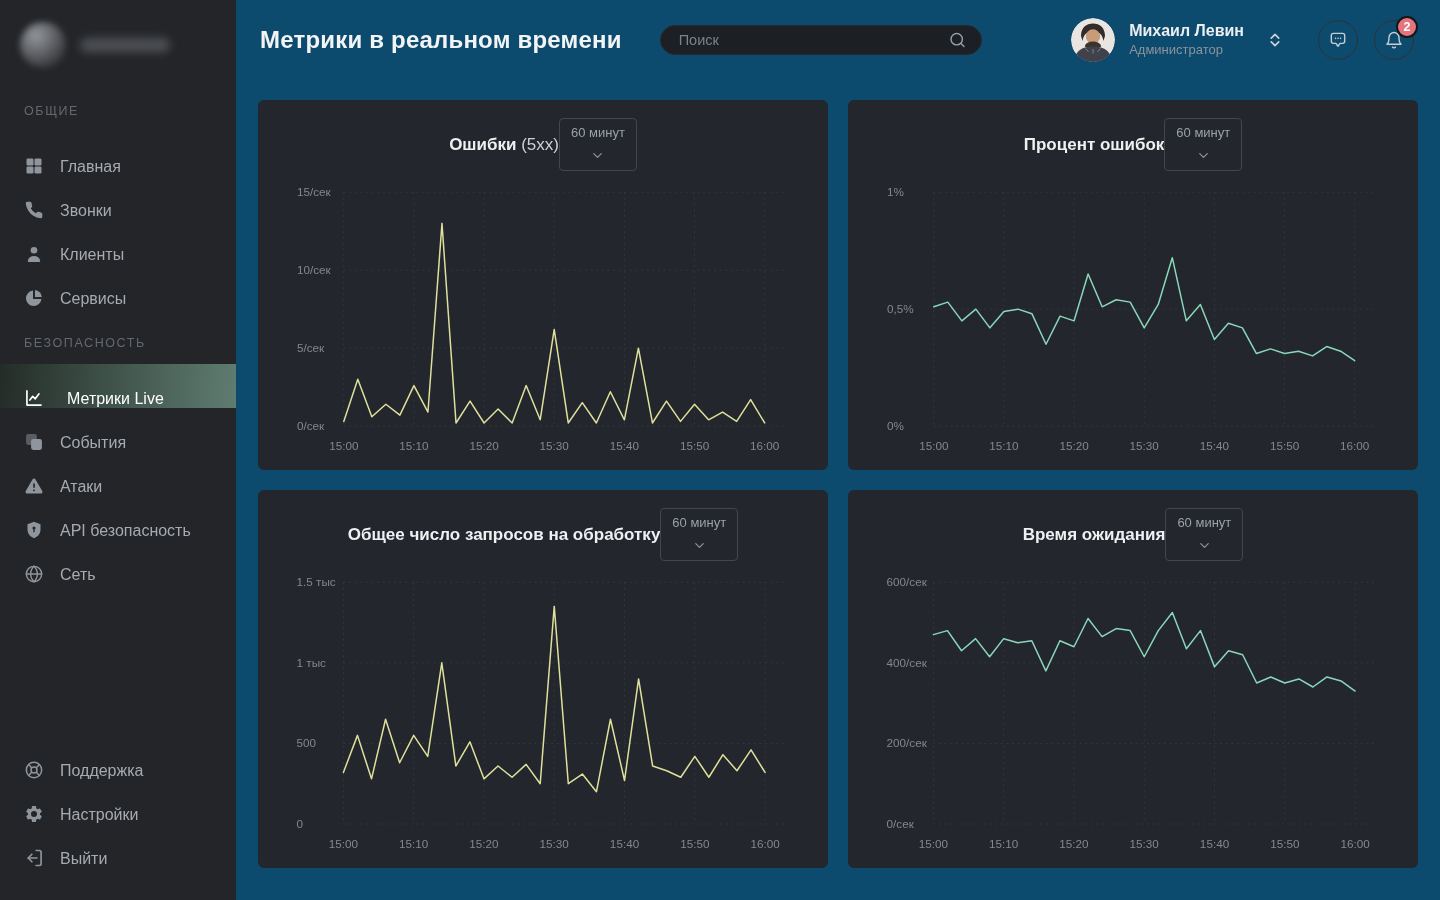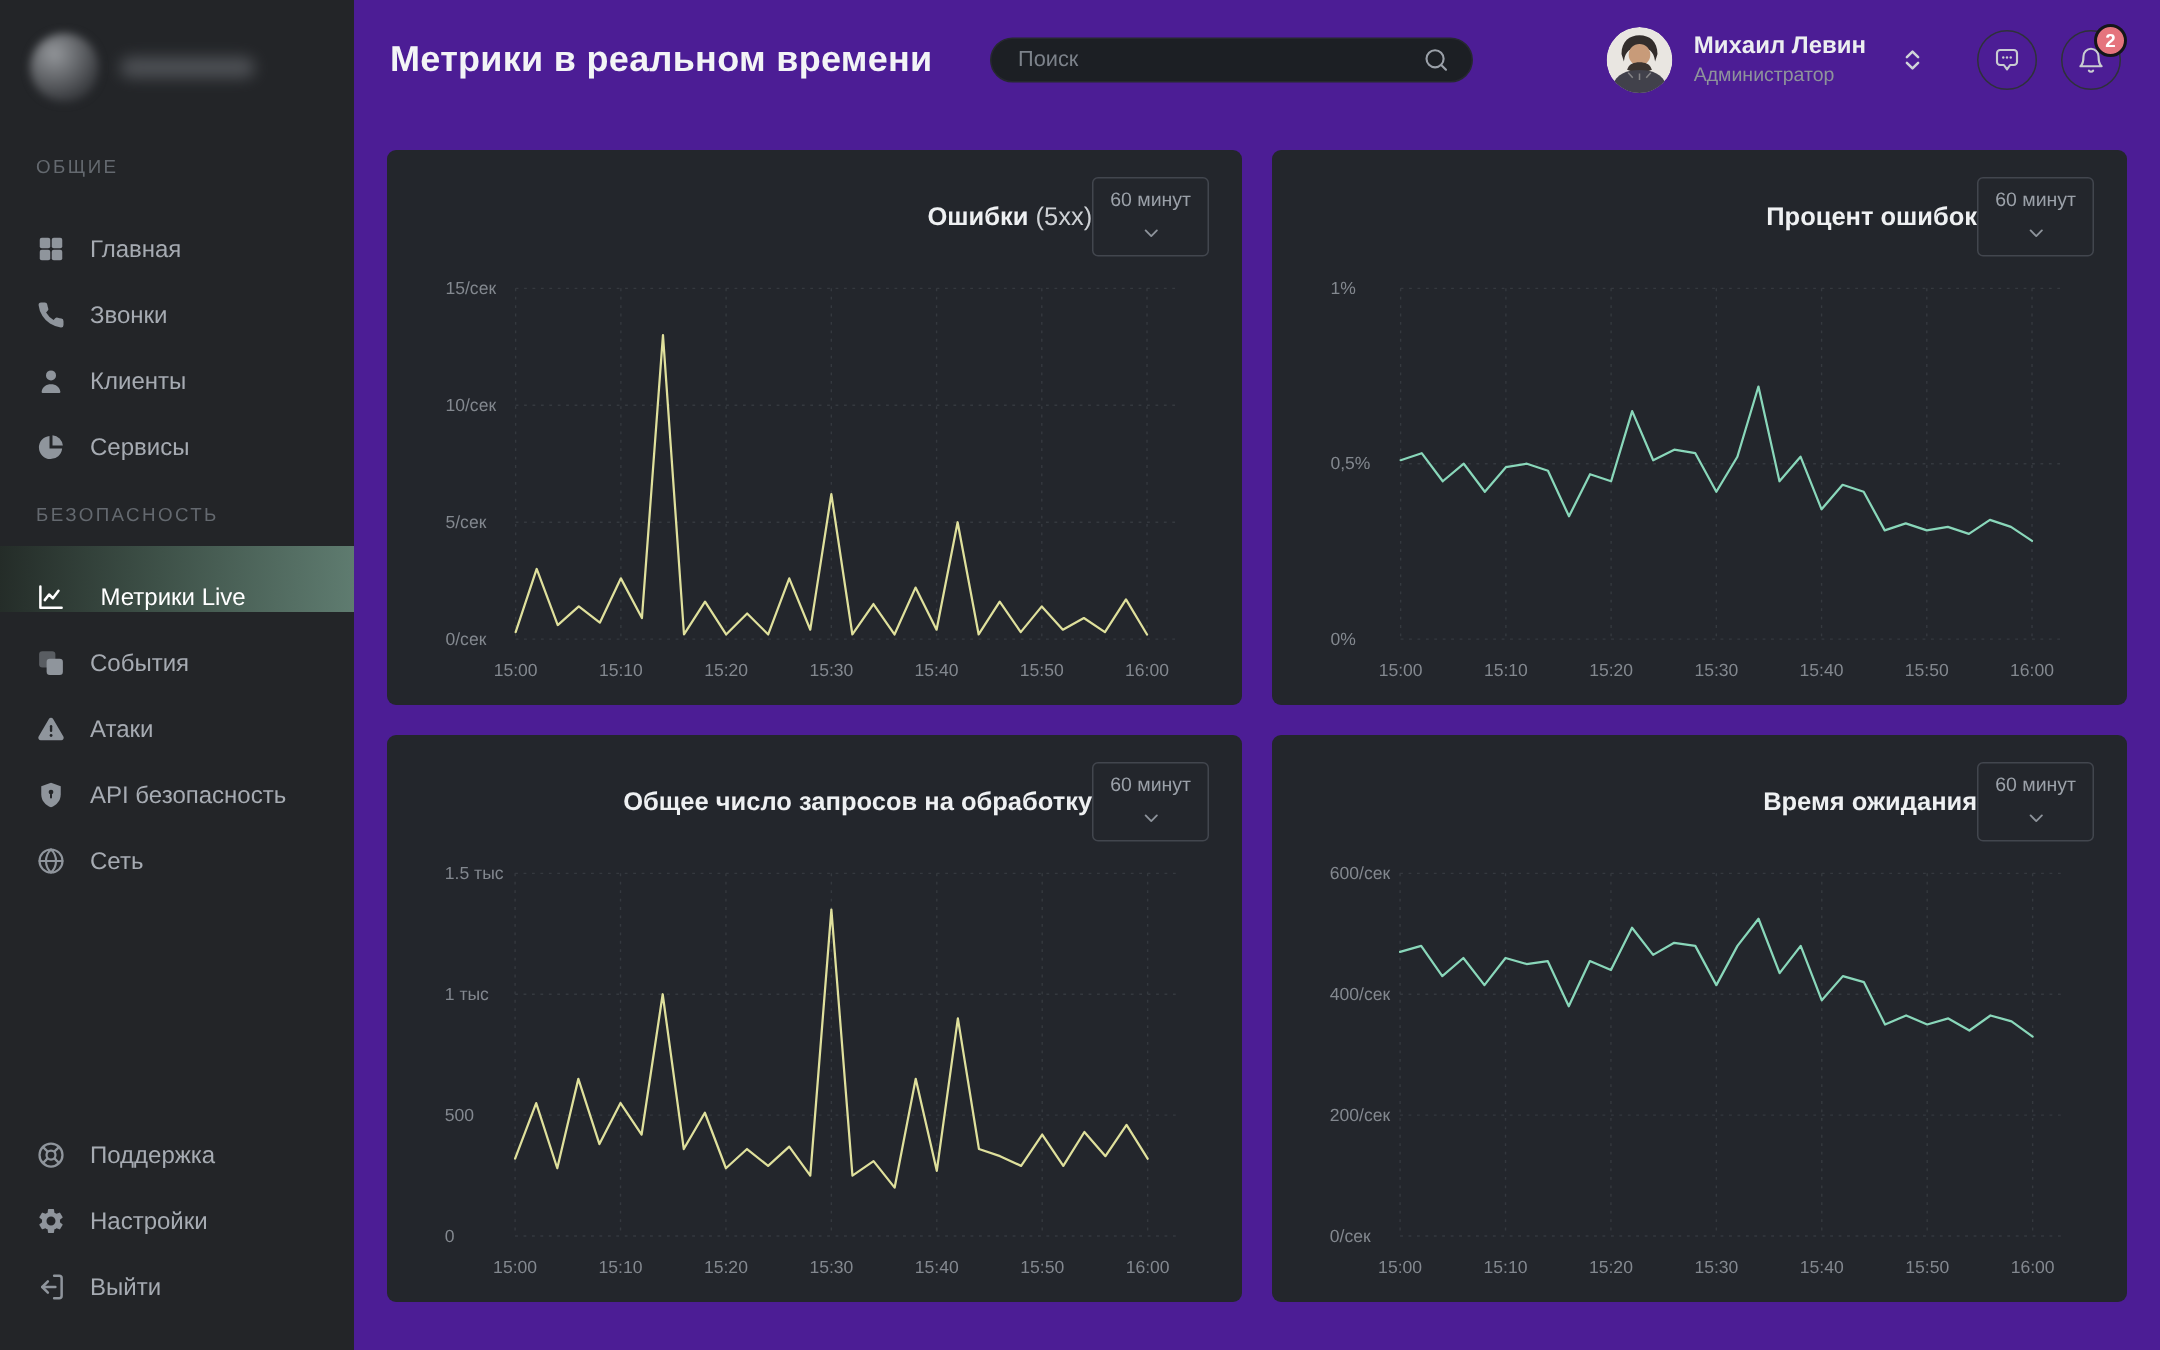--- a/index.html
+++ b/index.html
@@ -38,21 +38,21 @@
   .nav-item .label { white-space:nowrap; }
   .nav-item.active {
     background:linear-gradient(93deg, #242c28 0%, #3e5148 45%, #5f7c70 100%);
     color:#ffffff;
     gap:23px;
   }
   .nav-item.active .icon { color:#ffffff; }
   .sidebar-footer { margin-top:auto; padding-bottom:32px; }
 
   
-  .main { flex:1; background:#4c1d95; display:flex; flex-direction:column; min-width:0; }
+  .main { flex:1; background:#0c4a6e; display:flex; flex-direction:column; min-width:0; }
 
   .header { height:80px; flex:0 0 80px; display:flex; align-items:center; padding:0 26px 0 24px; }
   .page-title { font-size:24px; font-weight:700; color:#f3f4f6; margin:0; letter-spacing:.2px; white-space:nowrap; }
 
   .search { position:relative; width:322px; height:30px; margin-left:38px; flex:none; }
   .search-input {
     width:100%; height:100%; background:#1c1f24; border:1px solid #26292f;
     border-radius:19px; color:#d6d9dd; padding:0 46px 0 18px;
     font-size:14.5px; font-family:inherit; outline:none;
   }
@@ -78,21 +78,21 @@
 
   
   .charts {
     flex:1; display:grid; grid-template-columns:1fr 1fr; grid-template-rows:370px 378px;
     gap:20px; padding:20px 22px 25px 22px;
   }
   .panel {
     background:#23262c; border-radius:6px; padding:18px 22px 14px 22px;
     display:flex; flex-direction:column; min-width:0;
   }
-  .panel-head { display:flex; align-items:center; justify-content:flex-end; flex:0 0 34px; }
+  .panel-head { display:flex; align-items:center; justify-content:center; flex:0 0 34px; }
   .panel-title { font-size:17px; font-weight:700; color:#eef0f2; margin:0; }
   .panel-title .suffix { font-weight:400; color:#cdd0d4; }
   .range-select {
     display:flex; align-items:center; gap:9px; background:transparent;
     border:1px solid #42464e; border-radius:4px; color:#9ba1a9;
     font-size:13px; padding:7px 11px; font-family:inherit; cursor:pointer; line-height:1;flex-direction:column;
   }
   .range-select .chev { display:flex; color:#8d939b; }
   .chart { flex:1; width:100%; margin-top:10px; }
 </style>

